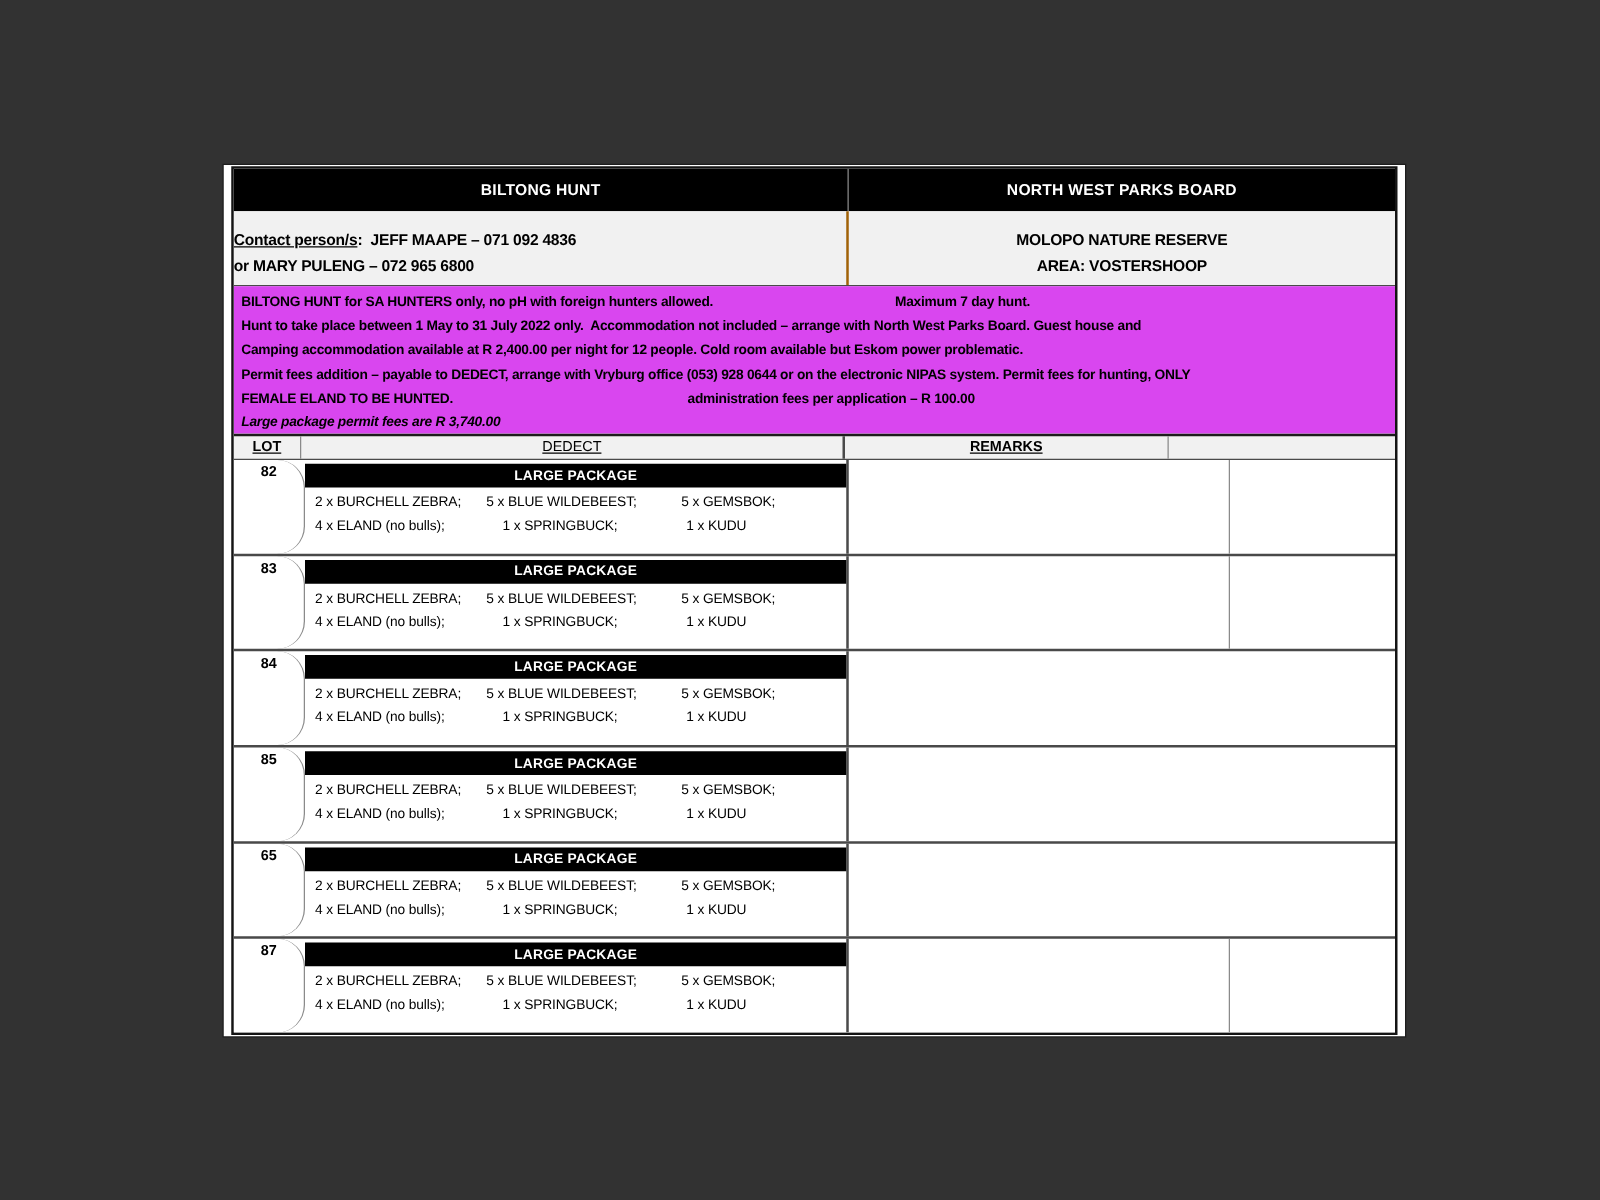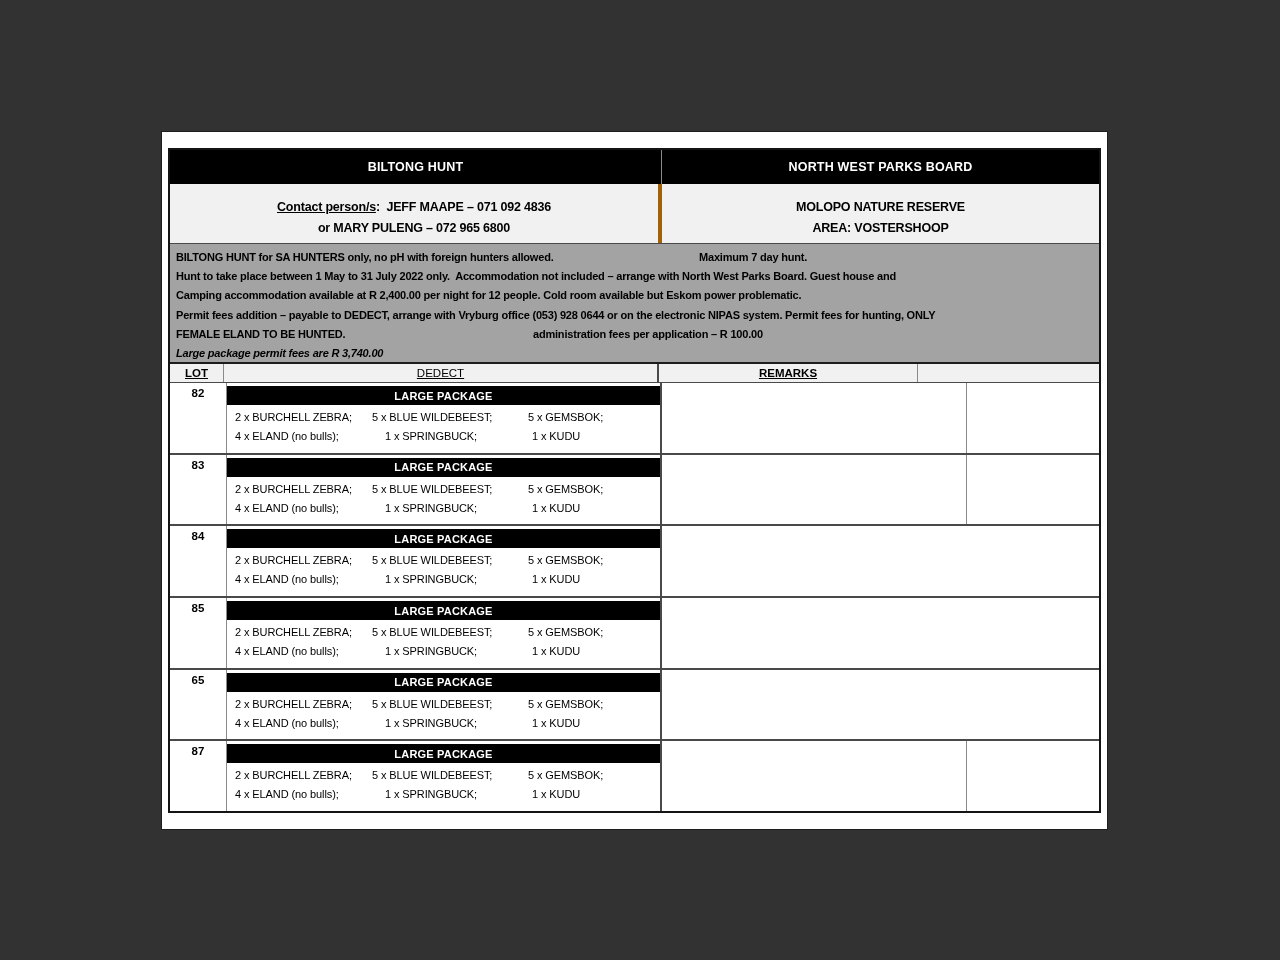--- a/index.html
+++ b/index.html
@@ -5,24 +5,24 @@
   * { box-sizing: border-box; margin: 0; padding: 0; }
   html, body { width: 1280px; height: 960px; }
   body {
     background: #323232;
     font-family: "Liberation Sans", sans-serif;
     position: relative;
     color: #000;
   }
   .page {
     position: absolute;
-    left: 162px; top: 132px;
+    left: 179px; top: 132px;
     width: 945px; height: 697px;
     background: #ffffff;
-    padding: 16px 6px;
+    padding: 1px 6px;
     box-shadow: 0 0 0 1px #1d1d1d;
   }
   .frame {
     width: 100%; height: 100%;
     border: 2px solid #141414;
     display: flex; flex-direction: column;
     overflow: hidden;
   }
   
   .band-black {
@@ -38,32 +38,32 @@
     flex: 1;
     display: flex; align-items: center; justify-content: center;
     font-weight: bold; font-size: 12.5px; letter-spacing: 0.2px;
   }
   
   .band-contact {
     display: flex; height: 60px; background: #f1f1f1;
     border-bottom: 1px solid #4a4a4a; flex: none;
   }
   .band-contact .cell-l {
-    width: 492px; border-right: 4px solid #a16207;
-    text-align: center; padding-top: 13px;
+    width: 492px; border-right: 2px solid #a16207;
+    text-align: left; padding-top: 13px;
   }
   .band-contact .cell-r { flex: 1; text-align: center; padding-top: 13px; }
   .contact-line {
     font-weight: bold; font-size: 12.5px; line-height: 21px;
     white-space: pre; letter-spacing: -0.2px;
   }
   .u { text-decoration: underline; }
   
   .notice {
-    flex: none; height: 118px; background: #a3a3a3;
+    flex: none; height: 118px; background: #d946ef;
     padding: 4px 6px 0 6px; overflow: hidden;
   }
   .notice-line {
     font-weight: bold; font-size: 11px; line-height: 19.2px;
     white-space: pre; letter-spacing: -0.2px; overflow: hidden;
   }
   .notice-line.italic { font-style: italic; }
   .notice-line span { display: inline-block; }
   
   .thead {
@@ -79,21 +79,21 @@
   .th-remarks { width: 259px; border-right: 1px solid #8a8a8a; font-weight: bold; }
   .th-price { flex: 1; font-weight: bold; margin-top: 44px; }
   .th span { text-decoration: underline; }
   
   .rows { flex: 1; display: flex; flex-direction: column; background: #fff; }
   .row { flex: 1; display: flex; border-bottom: 2px solid #494949; }
   .row:last-child { border-bottom: none; }
   .cell-lot {
     width: 57px; border-right: 1px solid #8a8a8a;
     text-align: center; padding-top: 4px;
-    font-weight: bold; font-size: 11.5px;
+    font-weight: bold; font-size: 11.5px; border-radius: 22px;
   }
   .cell-specie { width: 435px; border-right: 2px solid #4a4a4a; }
   .pkg-bar {
     margin-top: 3px; height: 19px; background: #000; color: #fff;
     font-weight: bold; font-size: 11px; letter-spacing: 0.2px;
     display: flex; align-items: center; justify-content: center;
   }
   .specie-line {
     display: flex; padding-left: 8px; font-size: 11px;
     letter-spacing: -0.1px; white-space: pre;

